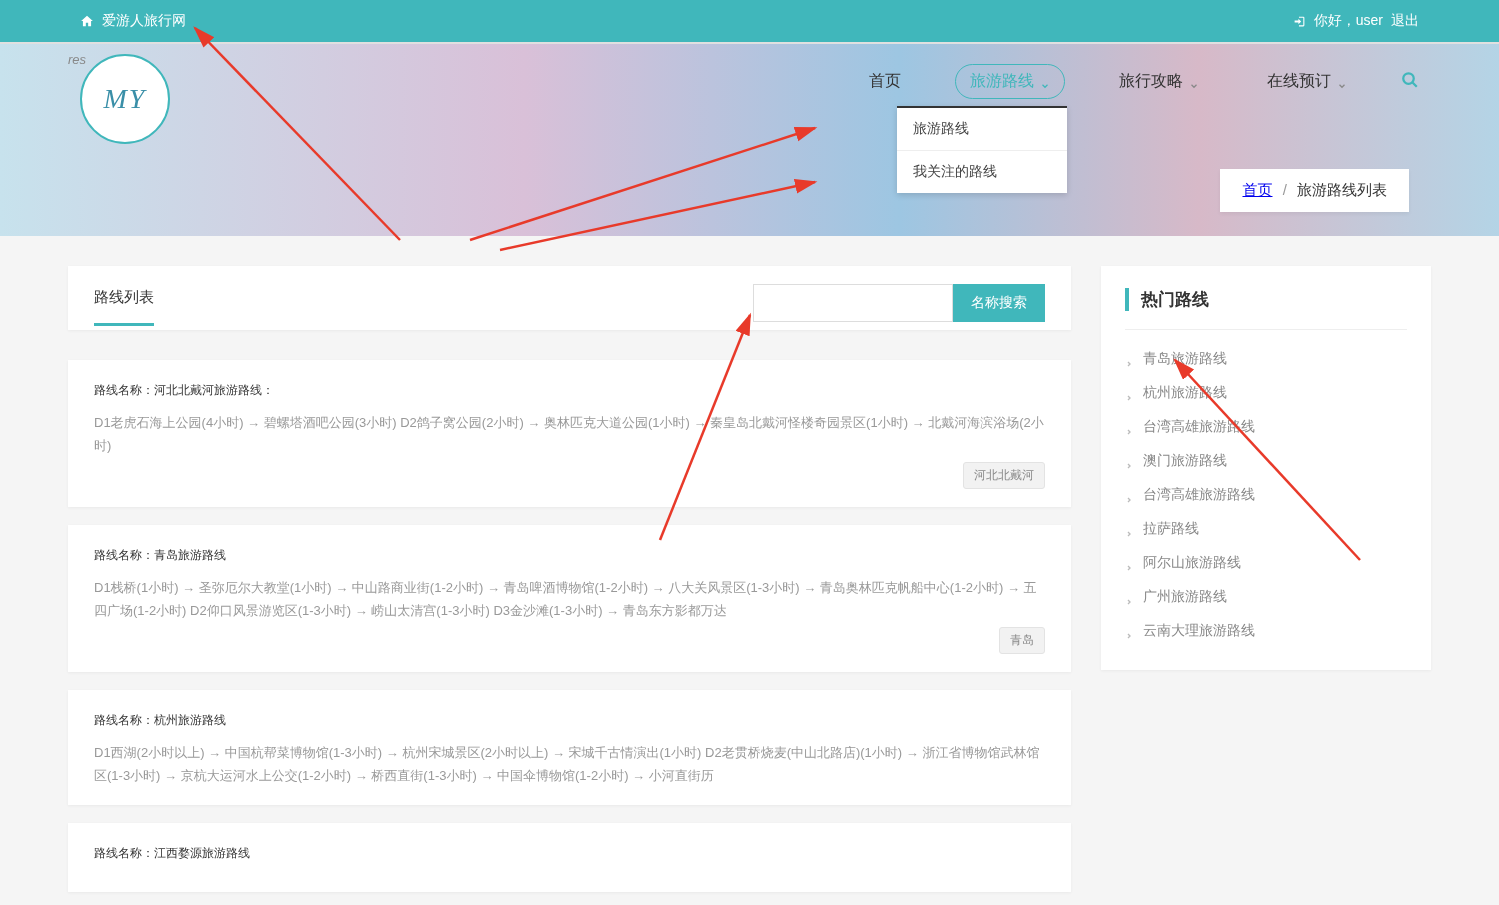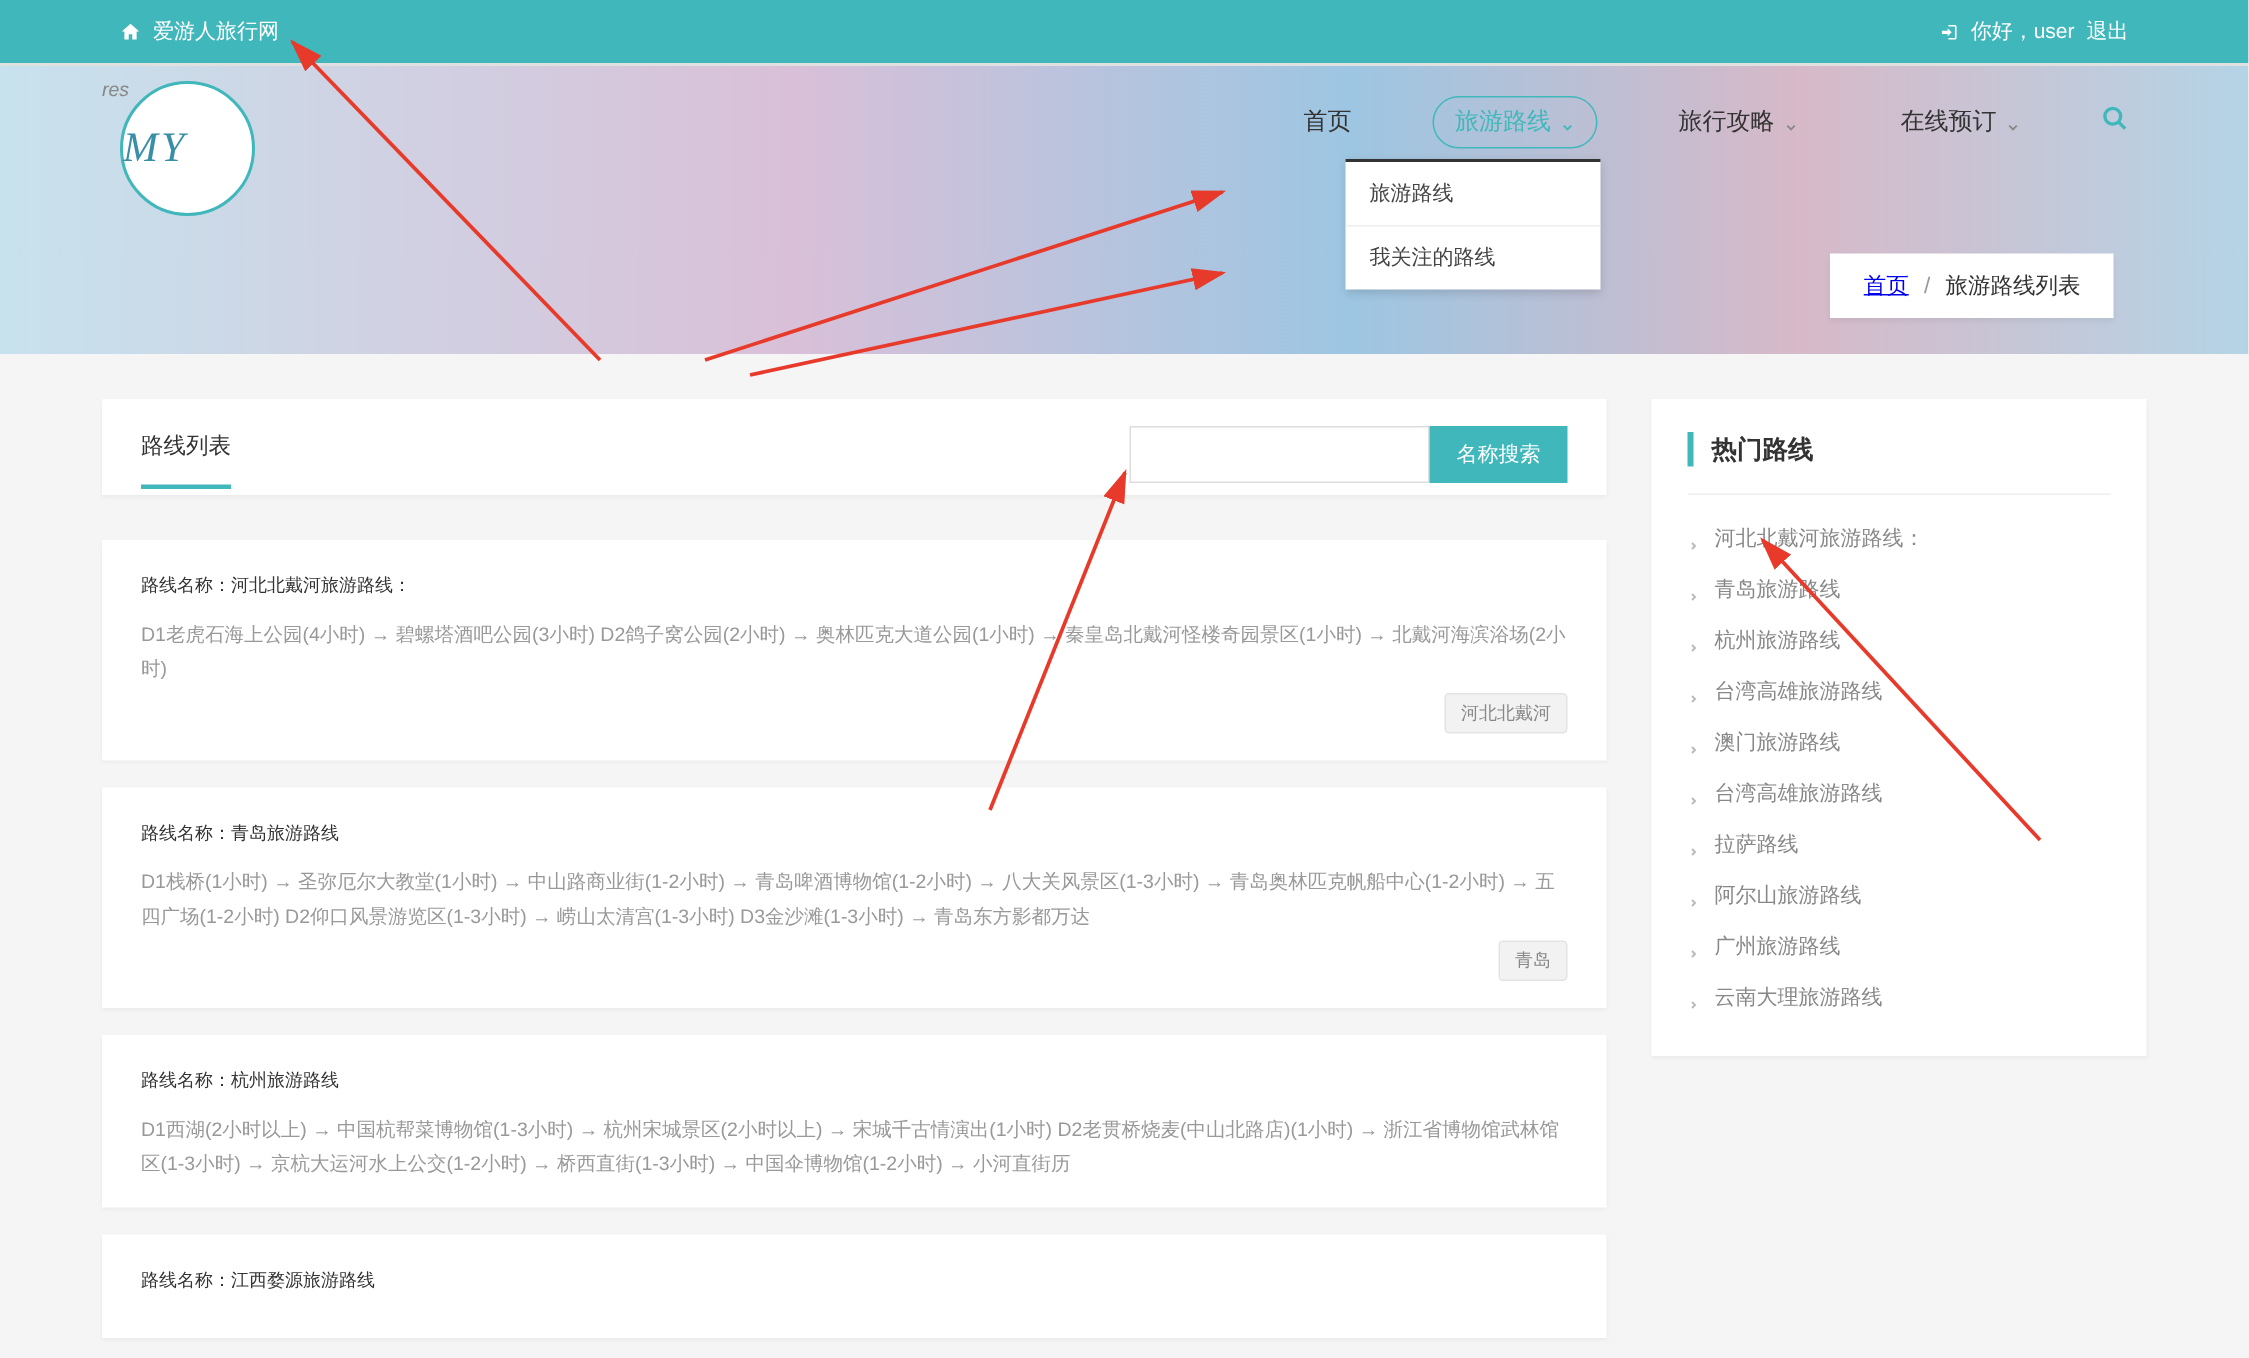--- a/index.html
+++ b/index.html
@@ -6,21 +6,21 @@
 body { font-family: "Microsoft YaHei", Arial, sans-serif; background: #f5f5f5; width: 1499px; position: relative; }
 
 
 .topbar { background: #40b7bb; height: 42px; display: flex; justify-content: space-between; align-items: center; padding: 0 80px; color: #fff; font-size: 14px; }
 .topbar-left, .topbar-right { display: flex; align-items: center; gap: 8px; }
 .topbar a { color: #fff; text-decoration: none; }
 .home-icon svg, .login-icon svg { display: block; }
 
 
 .header { position: relative; height: 194px; background: linear-gradient(90deg, #c7e2ed 0%, #d9c0d8 35%, #9dc6e2 60%, #d7b9c8 80%, #b4d4e6 100%); border-top: 2px solid #e0e0e0; }
-.logo { position: absolute; left: 80px; top: 10px; width: 90px; height: 90px; border-radius: 50%; background: #fff; border: 2px solid #40b7bb; display: flex; align-items: center; font-family: serif; font-size: 28px; color: #3a8fa8; font-style: italic; letter-spacing: 2px; }
+.logo { position: absolute; left: 80px; top: 10px; width: 90px; height: 90px; border-radius: 50%; background: #fff; border: 2px solid #40b7bb; display: flex; align-items: center; justify-content: center; font-family: serif; font-size: 28px; color: #3a8fa8; font-style: italic; letter-spacing: 2px; }
 .res-text { position: absolute; left: 68px; top: 8px; color: #888; font-size: 13px; font-style: italic; }
 .nav { position: absolute; right: 80px; top: 20px; display: flex; align-items: center; gap: 40px; }
 .nav-item { color: #333; font-size: 16px; text-decoration: none; display: flex; align-items: center; gap: 6px; padding: 6px 14px; border-radius: 18px; cursor: pointer; }
 .nav-item.active { border: 1px solid #40b7bb; color: #40b7bb; }
 .chevron { width: 10px; height: 10px; }
 .search-nav-icon { color: #40b7bb; }
 
 
 .dropdown { position: absolute; top: 62px; right: 432px; background: #fff; width: 170px; box-shadow: 0 2px 6px rgba(0,0,0,0.15); border-top: 2px solid #333; z-index: 10; }
 .dropdown-item { padding: 12px 16px; font-size: 14px; color: #444; cursor: pointer; }
@@ -168,26 +168,20 @@
   </div>
 
   <div class="right-col">
     <div class="sidebar-card">
       <div class="sidebar-title">热门路线</div>
       <div class="sidebar-list" id="sidebar-list">
           <div class="sidebar-item">
             <span class="chev-right"><svg width="8" height="8" viewBox="0 0 24 24" fill="none" stroke="currentColor" stroke-width="4">
                 <path d="M9 6l6 6-6 6"></path>
               </svg></span>
-            <span>河北北戴河旅游路线：</span>
-          </div>
-          <div class="sidebar-item">
-            <span class="chev-right"><svg width="8" height="8" viewBox="0 0 24 24" fill="none" stroke="currentColor" stroke-width="4">
-                <path d="M9 6l6 6-6 6"></path>
-              </svg></span>
             <span>青岛旅游路线</span>
           </div>
           <div class="sidebar-item">
             <span class="chev-right"><svg width="8" height="8" viewBox="0 0 24 24" fill="none" stroke="currentColor" stroke-width="4">
                 <path d="M9 6l6 6-6 6"></path>
               </svg></span>
             <span>杭州旅游路线</span>
           </div>
           <div class="sidebar-item">
             <span class="chev-right"><svg width="8" height="8" viewBox="0 0 24 24" fill="none" stroke="currentColor" stroke-width="4">

